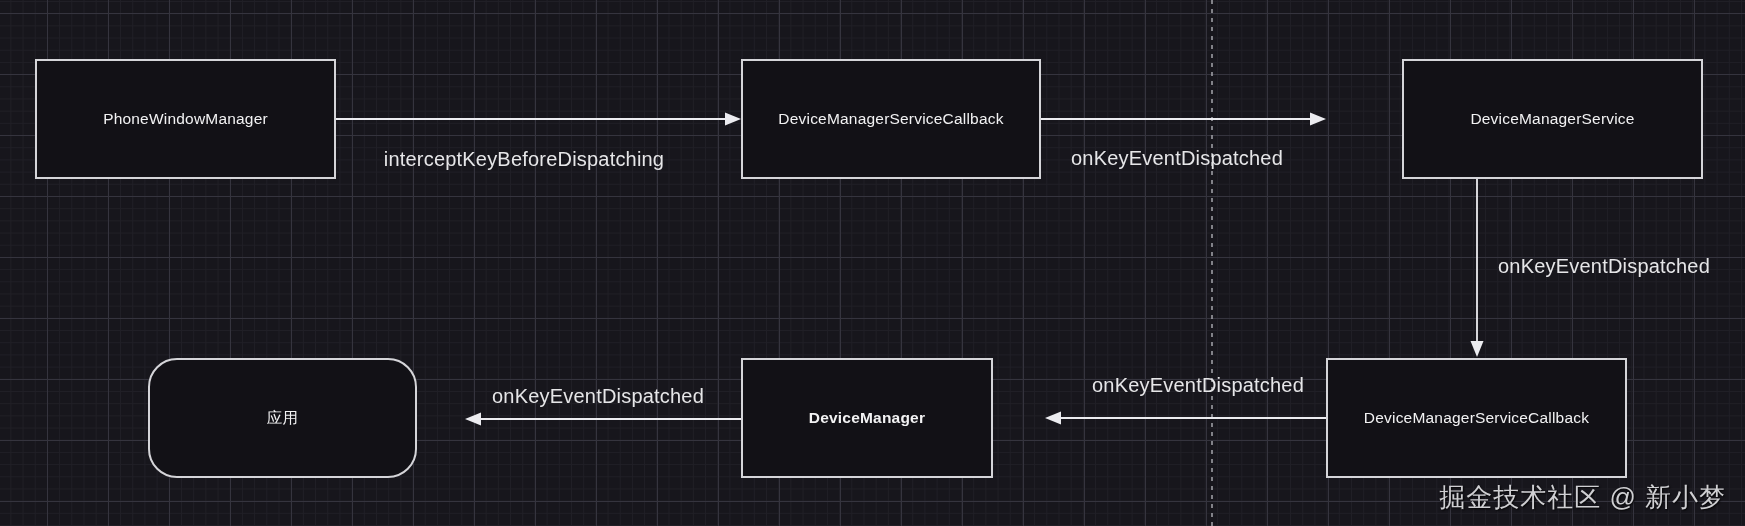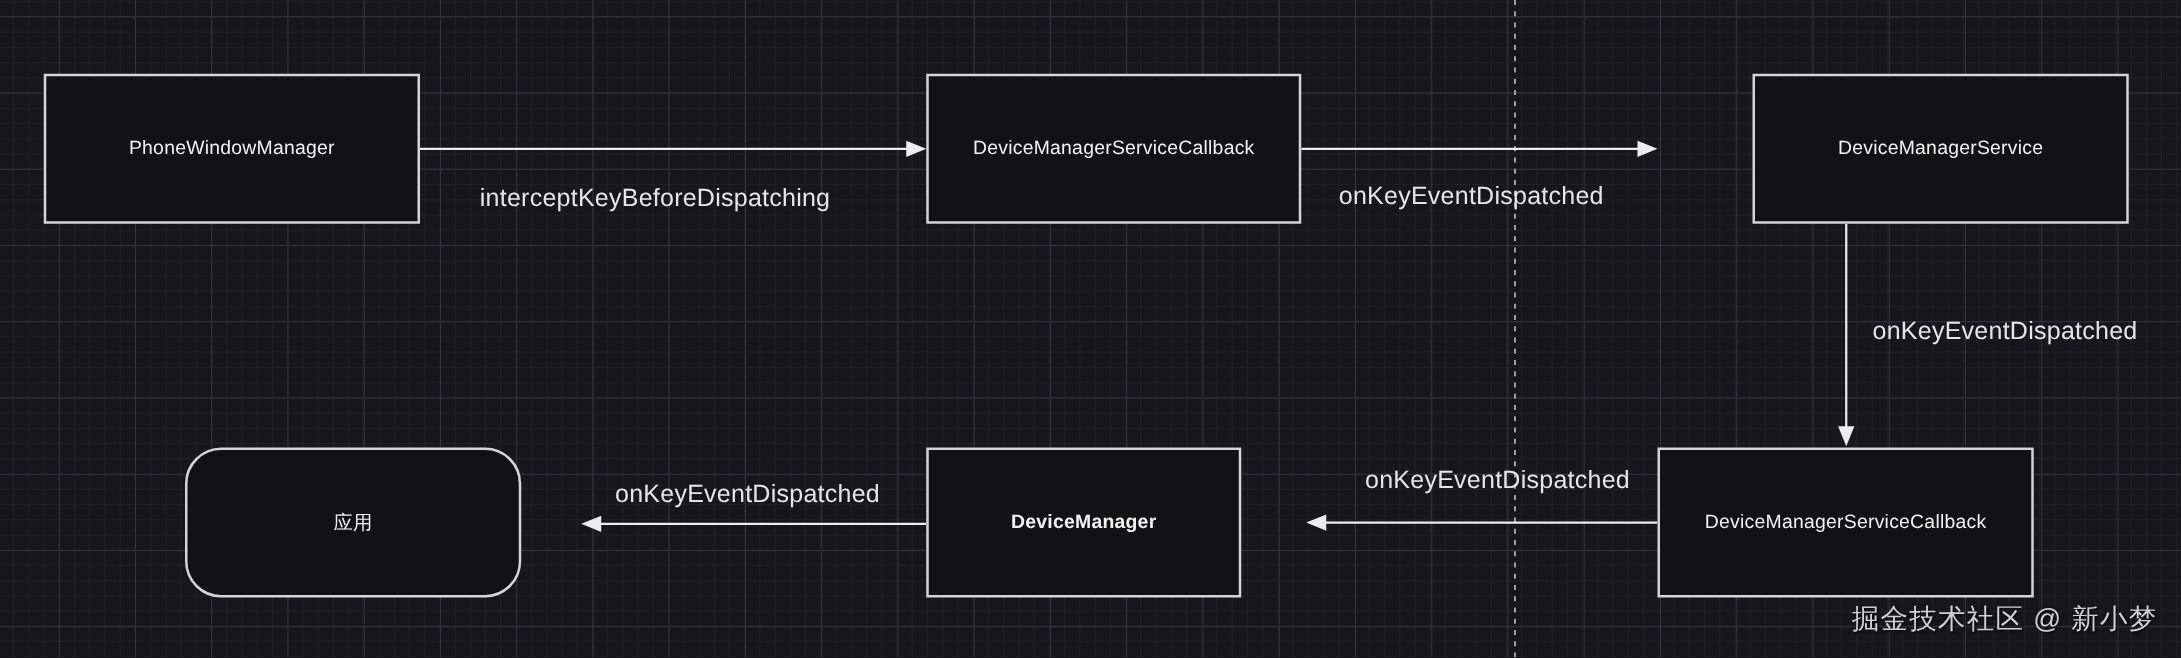--- a/index.html
+++ b/index.html
@@ -51,21 +51,21 @@
     color: #e6e6e8;
     font-size: 20px;
     letter-spacing: 0.2px;
     white-space: nowrap;
   }
   .watermark {
     position: absolute;
     right: 19px;
     top: 480px;
     color: #cfcfd2;
-    font-size: 22px;
+    font-size: 26px;
     font-weight: 500;
     letter-spacing: 1px;
     white-space: nowrap;
     text-shadow: 1px 1px 2px rgba(0,0,0,0.9);
   }
 </style>
 </head>
 <body>
 
 <div id="canvas">

